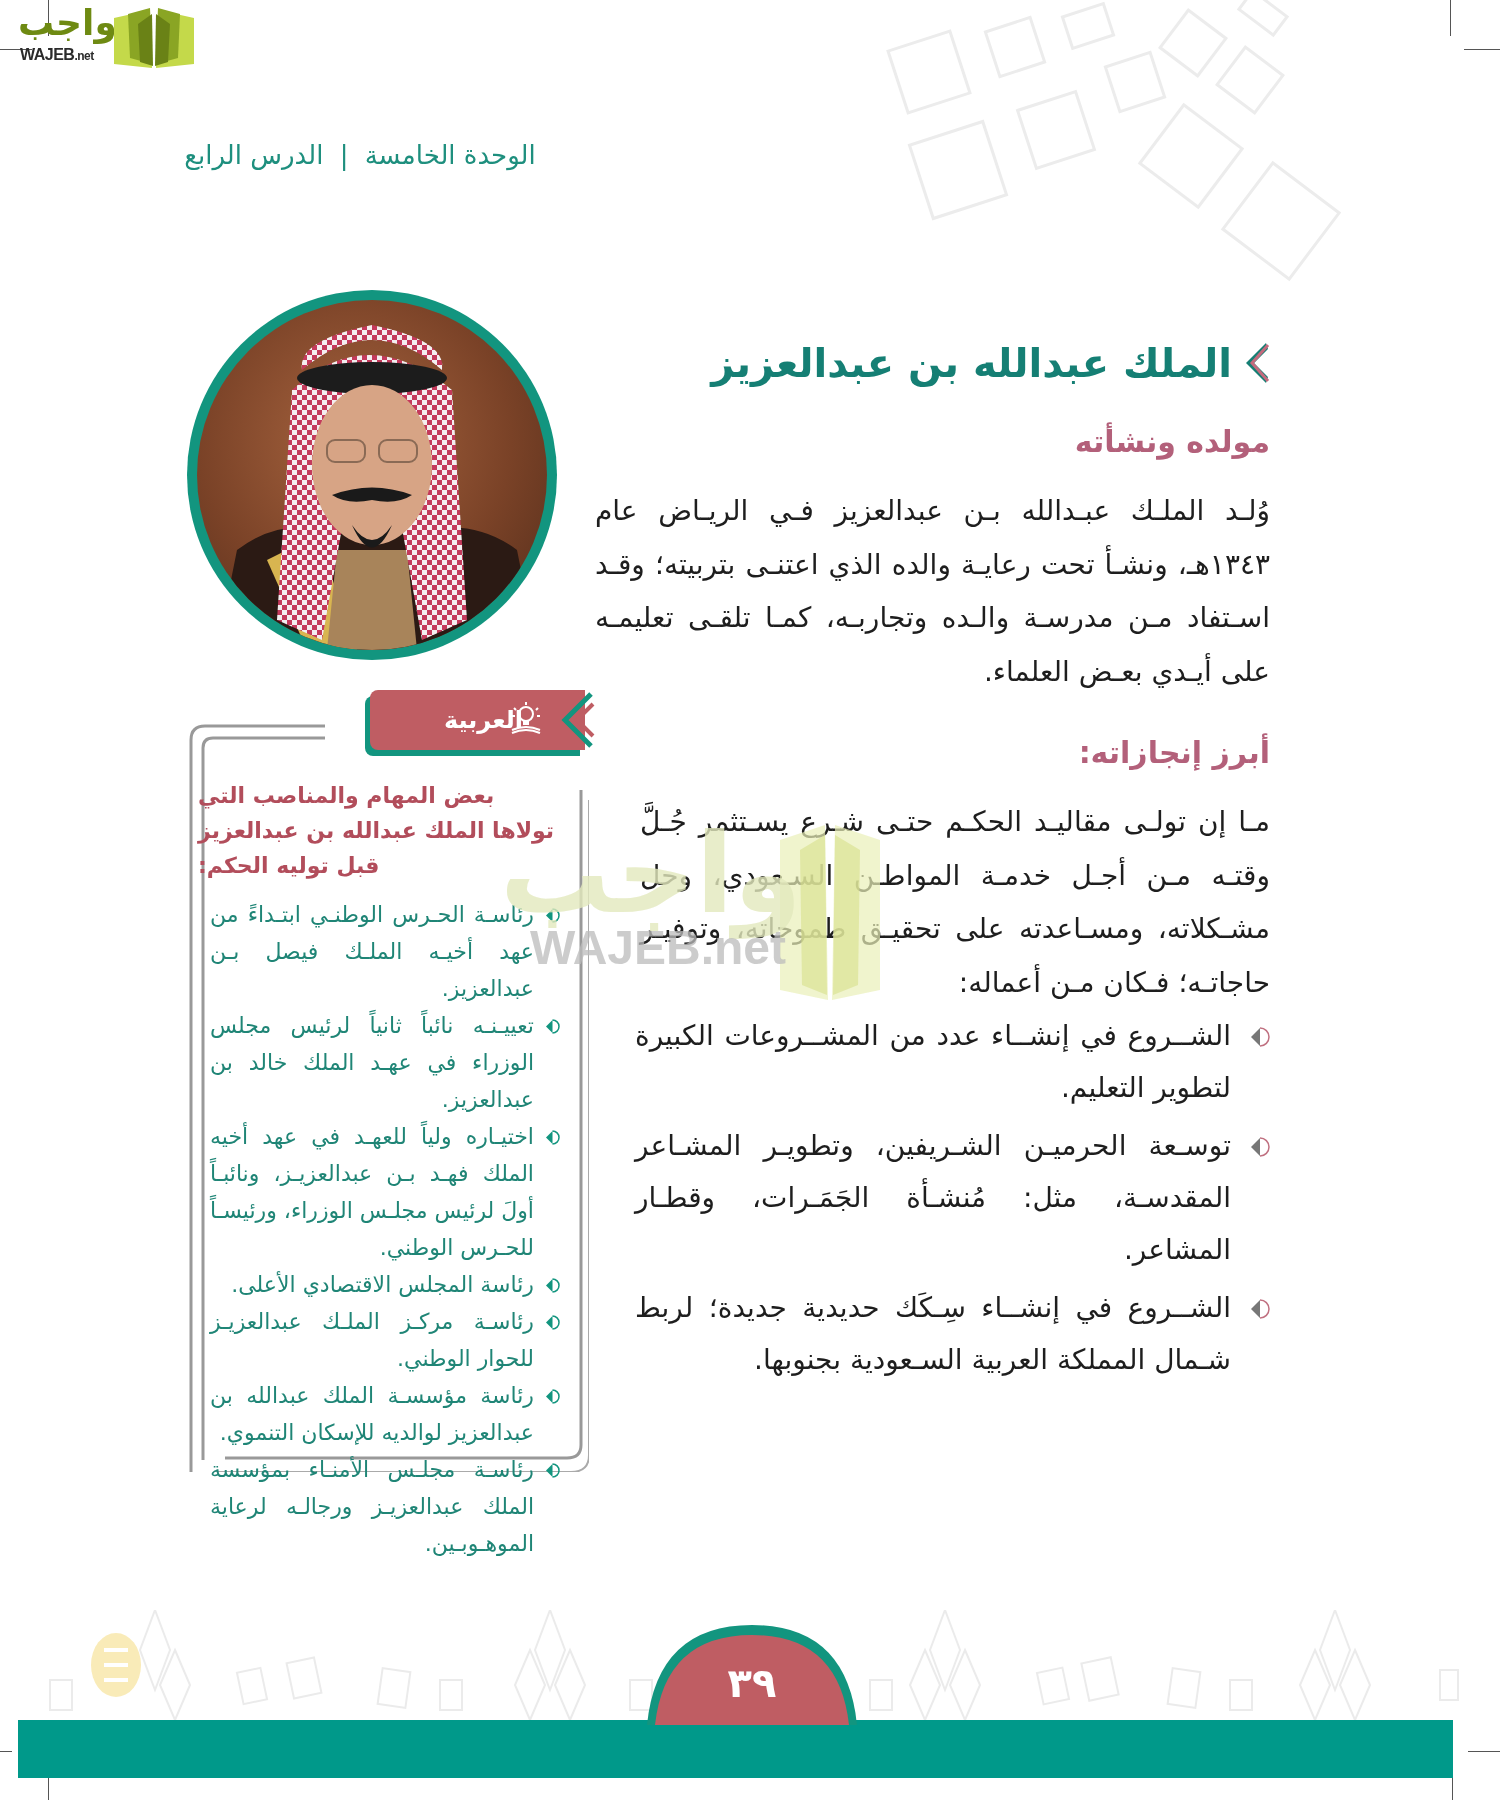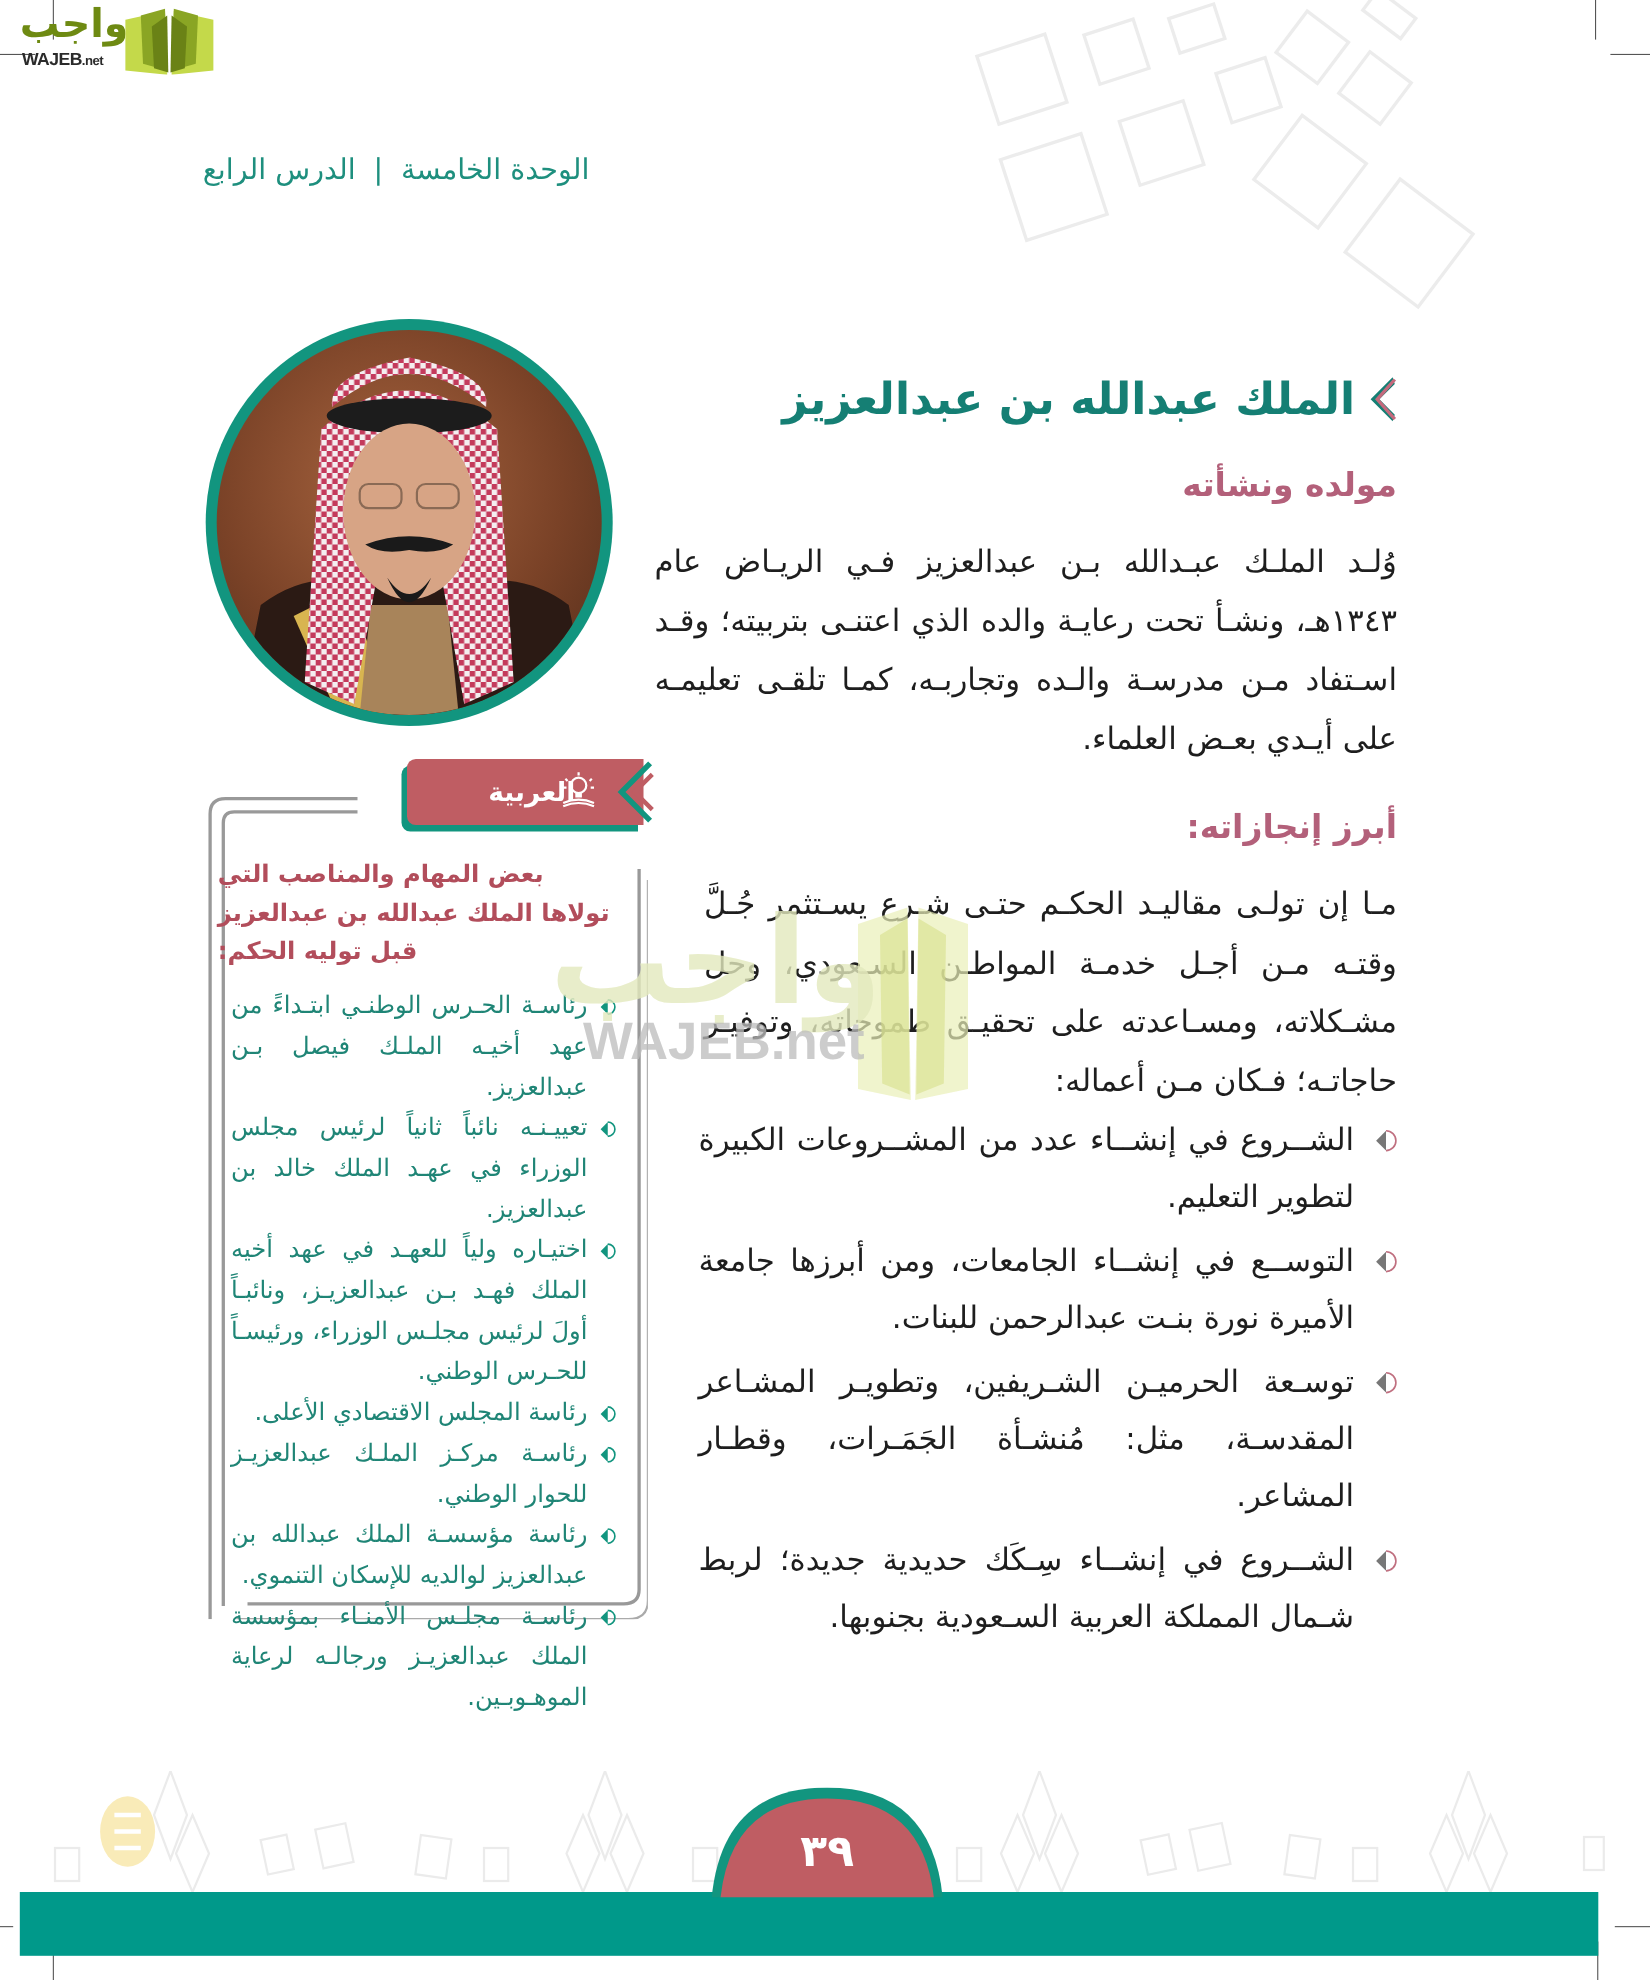--- a/index.html
+++ b/index.html
@@ -161,27 +161,20 @@
 <div class="abs subhead" style="right:230px; top:735px;">أبرز إنجازاته:</div>
 <div class="abs body-text" style="right:230px; top:795px; width:630px;">مـا إن تولـى مقاليـد الحكـم حتـى شـرع يسـتثمر جُـلَّ وقتـه مـن أجـل خدمـة المواطـن السـعودي، وحل مشـكلاته، ومسـاعدته على تحقيـق طموحاته، وتوفيـر حاجاتـه؛ فـكان مـن أعماله:</div>
 
 <ul class="abs bullets" style="right:225px; top:1010px; width:640px;">
   <li>
     <svg class="bullet-icon" viewBox="0 0 22 22">
         <path d="M11 2 L2 11 L11 20 Z" fill="#777"></path>
         <path d="M11 2 A9 9 0 0 1 11 20" fill="none" stroke="#c07080" stroke-width="1.5"></path>
       </svg>
     <span>الشــروع في إنشــاء عدد من المشــروعات الكبيرة لتطوير التعليم.</span>
-  </li>
-  <li>
-    <svg class="bullet-icon" viewBox="0 0 22 22">
-        <path d="M11 2 L2 11 L11 20 Z" fill="#777"></path>
-        <path d="M11 2 A9 9 0 0 1 11 20" fill="none" stroke="#c07080" stroke-width="1.5"></path>
-      </svg>
-    <span>التوســع في إنشــاء الجامعات، ومن أبرزها جامعة الأميرة نورة بنـت عبدالرحمن للبنات.</span>
   </li>
   <li>
     <svg class="bullet-icon" viewBox="0 0 22 22">
         <path d="M11 2 L2 11 L11 20 Z" fill="#777"></path>
         <path d="M11 2 A9 9 0 0 1 11 20" fill="none" stroke="#c07080" stroke-width="1.5"></path>
       </svg>
     <span>توسـعة الحرميـن الشـريفين، وتطويـر المشـاعر المقدسـة، مثل: مُنشـأة الجَمَـرات، وقطـار المشاعر.</span>
   </li>
   <li>
     <svg class="bullet-icon" viewBox="0 0 22 22">

